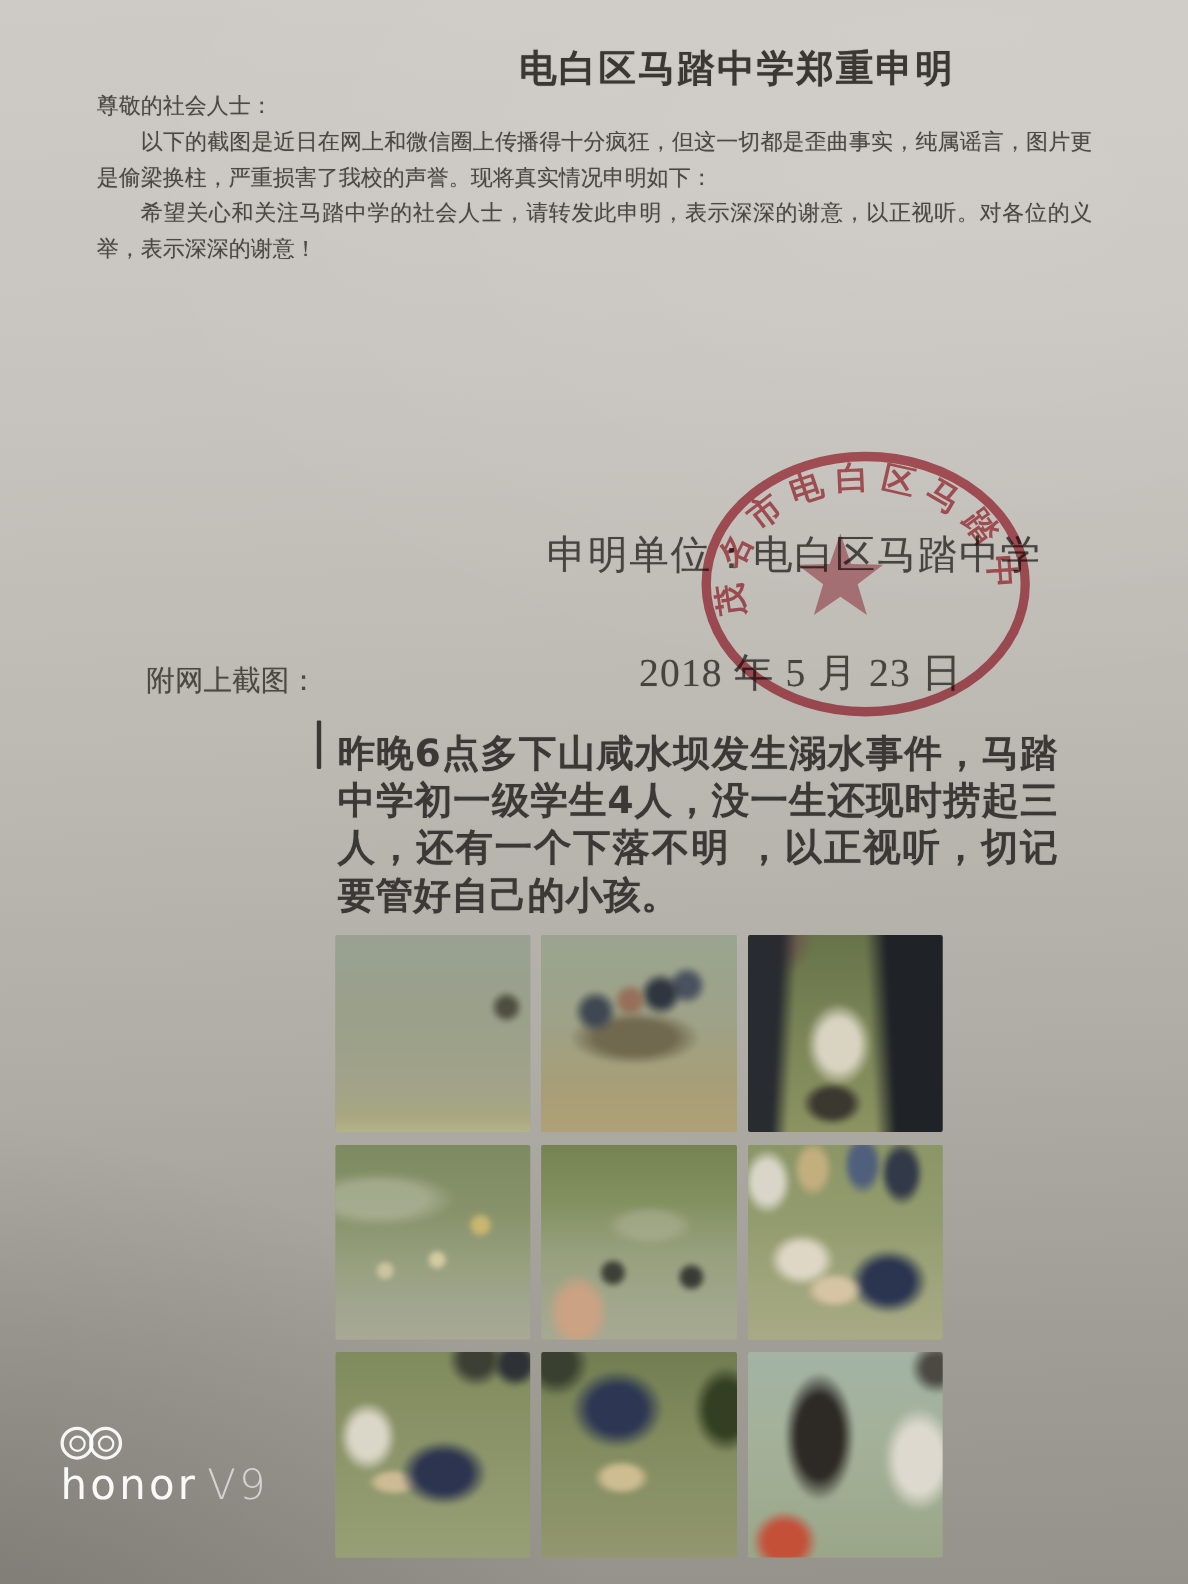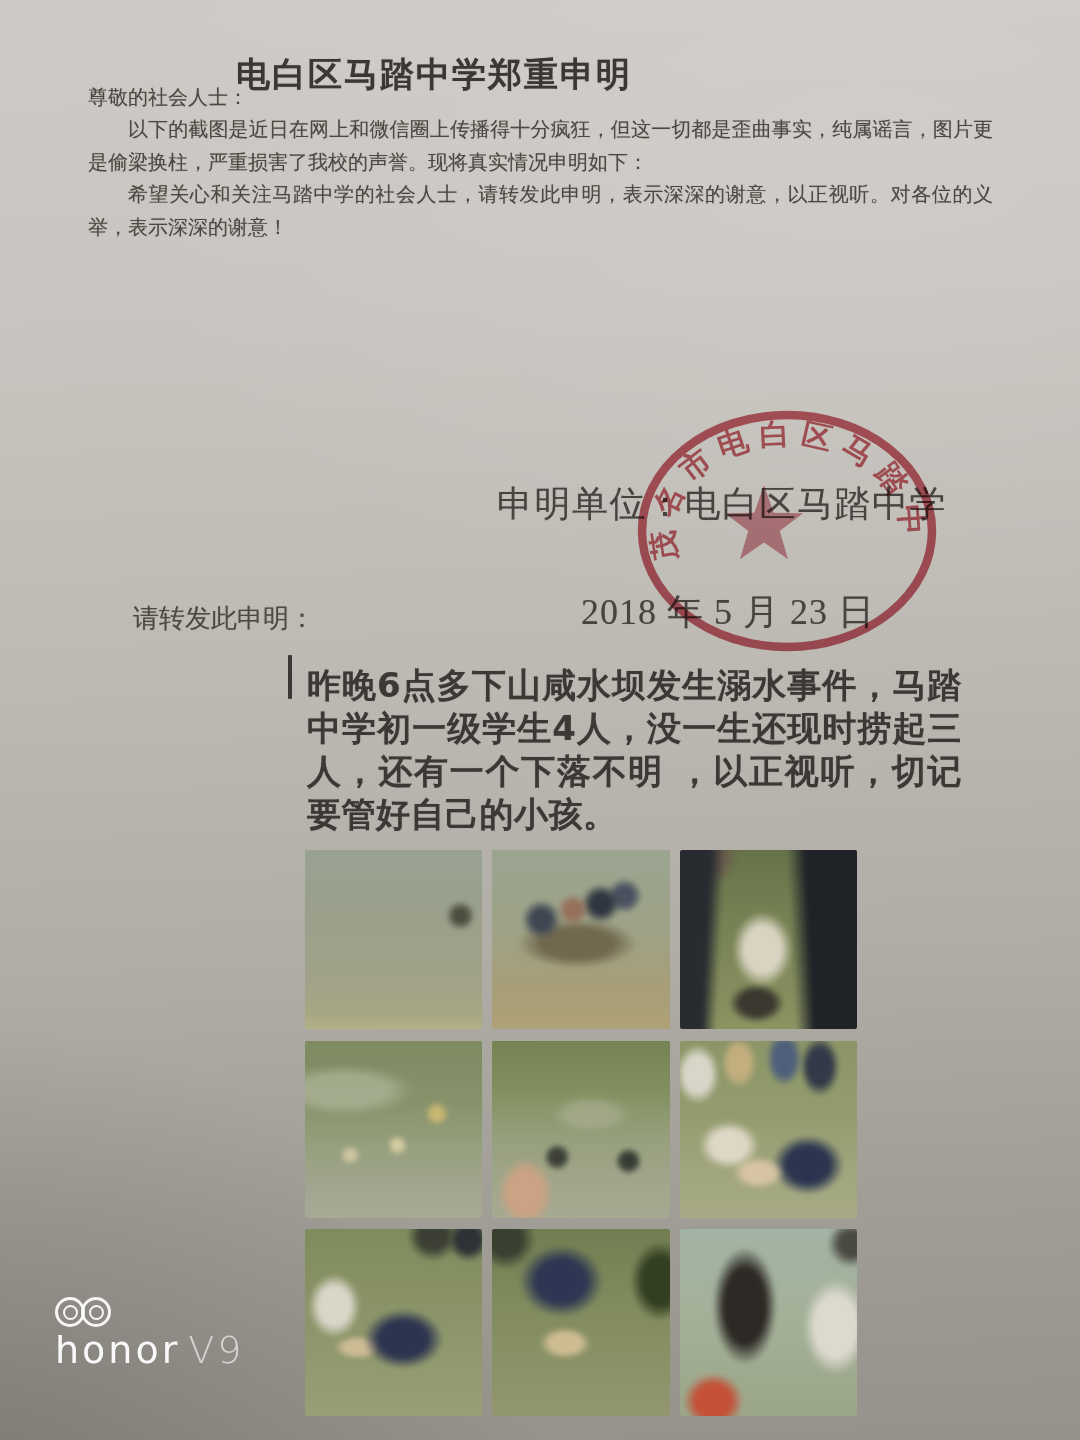--- a/index.html
+++ b/index.html
@@ -6,22 +6,22 @@
   .page{
     position:relative; width:1080px; height:1440px; overflow:hidden;
     background:
       radial-gradient(120% 55% at 80% 12%, rgba(255,255,255,0.10), transparent 60%),
       radial-gradient(90% 55% at -5% 105%, rgba(30,28,24,0.22), transparent 62%),
       linear-gradient(178deg,#cecbc6 0%,#c8c5c0 22%,#bdbab4 46%,#b0ada7 66%,#a19e98 83%,#95928c 100%);
     font-family:"Liberation Serif","DejaVu Serif",serif;
     color:#4c4843;
   }
   .title{
-    position:absolute; left:0; top:52px; width:868px; margin:0;
-    text-align:center; font-size:34px; font-weight:700; letter-spacing:2px;
+    position:absolute; left:0; top:40px; width:868px; margin:0;
+    text-align:right; font-size:34px; font-weight:700; letter-spacing:2px;
     color:#3b3834; text-shadow:0 0 1px rgba(60,56,50,.45);
   }
   .body-text{
     position:absolute; left:88px; top:81px; width:905px;
     font-size:20px; line-height:32.4px; text-align:justify;
     text-shadow:0 0 1px rgba(70,66,60,.35);
   }
   .body-text p{margin:0;}
   .body-text p.para{text-indent:2em;}
   .signature{
@@ -157,21 +157,21 @@
 
   <svg class="stamp" viewBox="0 0 306 246" xmlns="http://www.w3.org/2000/svg">
     <ellipse class="ring" cx="153" cy="123" rx="145" ry="116"></ellipse>
     <path id="seal-arc" d="M 48.1 155.8 A 114 86 0 1 1 257.9 155.8" fill="none"></path>
     <text class="arc-text">
       <textPath href="#seal-arc" startOffset="6">茂名市电白区马踏中学</textPath>
     </text>
     <path class="star" d="M130 77 L139.7 104.7 L169 105.3 L145.7 123.1 L154.1 151.2 L130 134.5 L105.9 151.2 L114.3 123.1 L91 105.3 L120.3 104.7 Z"></path>
   </svg>
 
-  <div class="attach-label">请转发此申明：</div>
+  <div class="attach-label">附网上截图：</div>
 
   <div class="cursor-bar"></div>
 
   <div class="quote">昨晚6点多下山咸水坝发生溺水事件，马踏中学初一级学生4人，没一生还现时捞起三人，还有一个下落不明 ，以正视听，切记要管好自己的小孩。</div>
 
   <div class="grid">
     <div class="photo p1" title="murky pond with lone swimmer">
         <div class="ph"></div>
       </div>
     <div class="photo p2" title="rescuers crouching in shallow water">

